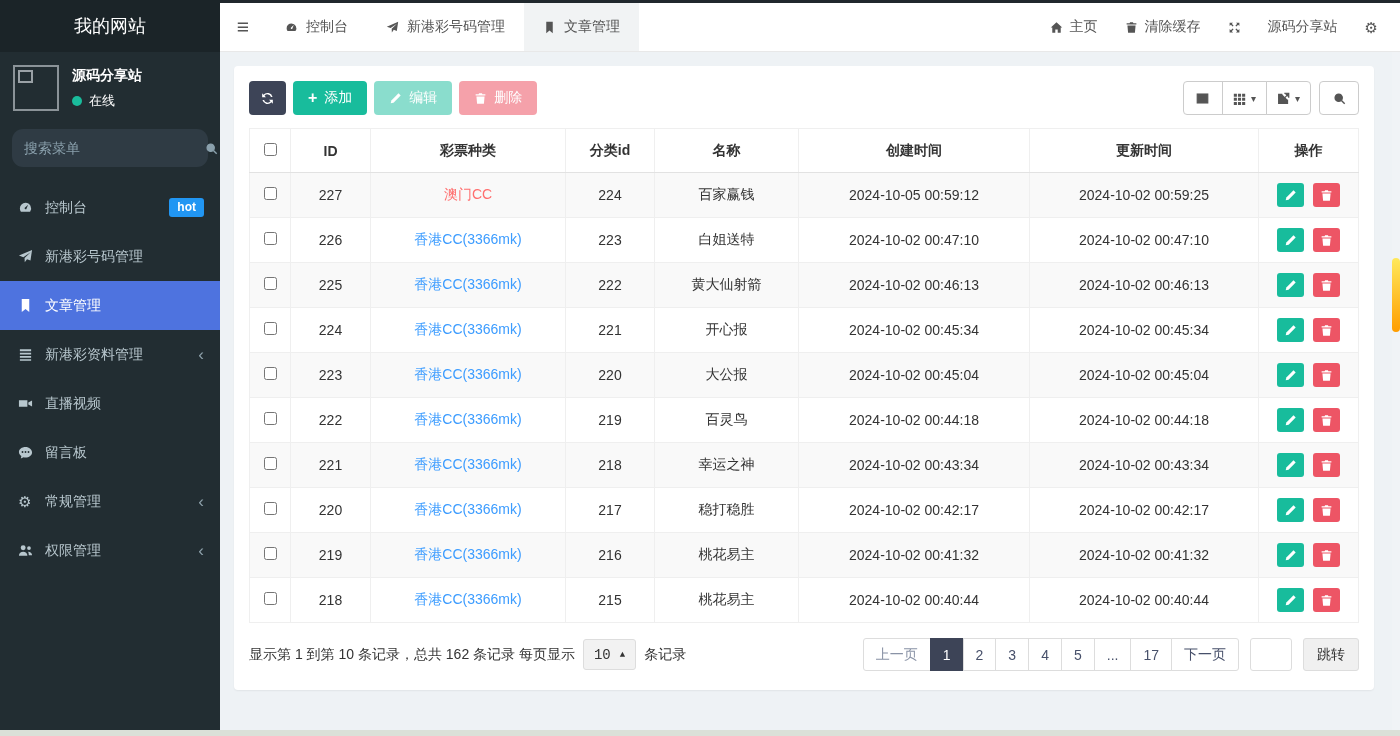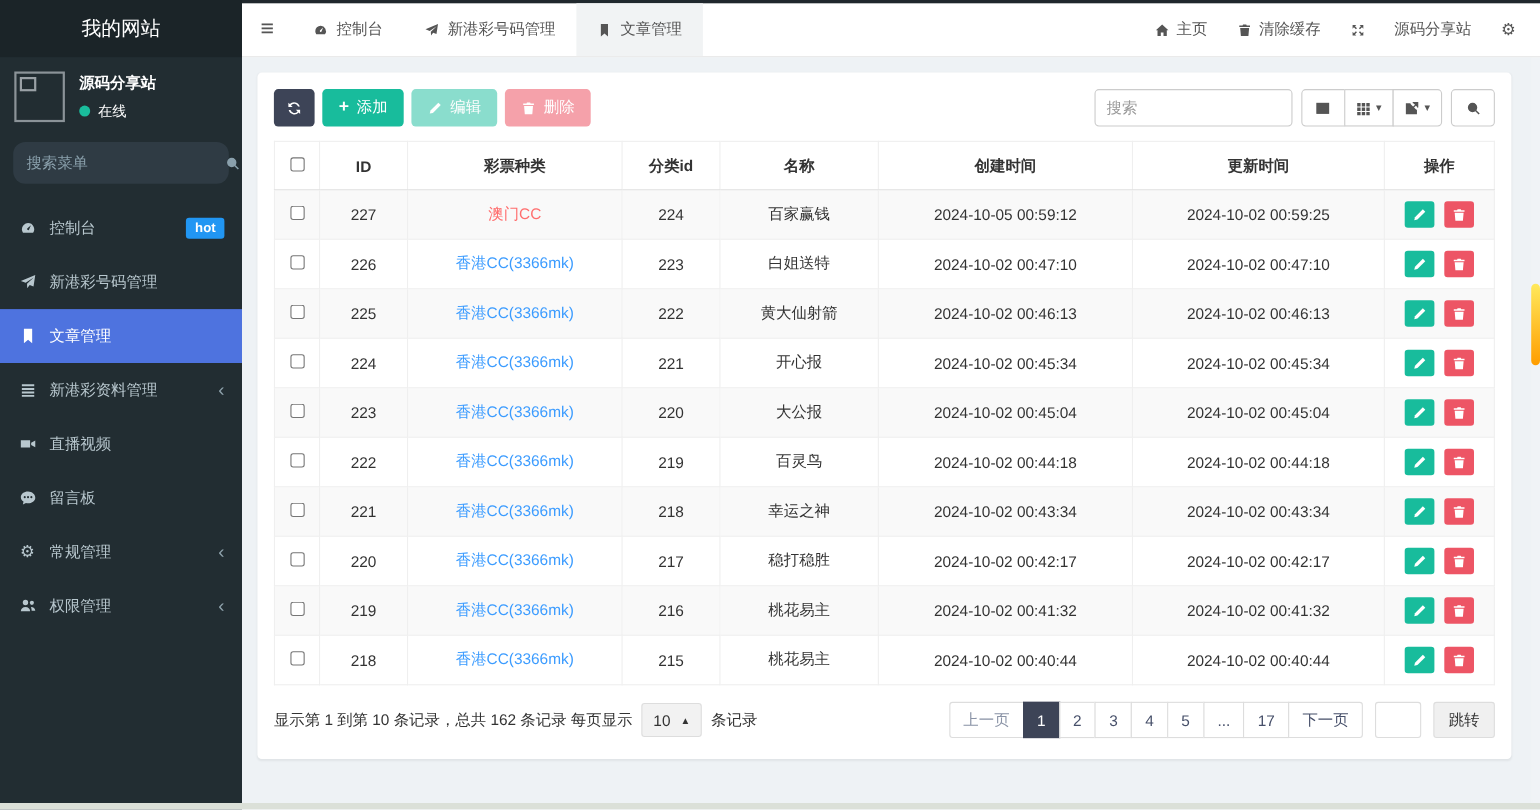--- a/index.html
+++ b/index.html
@@ -73,21 +73,21 @@
   .col-name { width:144px; } .col-created { width:231px; } .col-updated { width:229px; }
   a.link-blue { color:#3c9cff; text-decoration:none; }
   a.link-red { color:#ff6e6e; text-decoration:none; }
   .op-btn { width:27px; height:24px; border:none; border-radius:3px; color:#fff; display:inline-flex; align-items:center; justify-content:center; cursor:pointer; vertical-align:middle; }
   .op-edit { background:#18bc9c; }
   .op-del { background:#ed5565; margin-left:5px; }
 
   
   .table-footer { display:flex; align-items:center; margin-top:15px; }
   .page-info { display:flex; align-items:center; font-size:14px; color:#333; }
-  .page-size { height:31px; background:#f2f2f2; border:1px solid #ddd; border-radius:3px; padding:0 10px; display:inline-flex; align-items:center; gap:9px; margin:0 8px; cursor:pointer; }
+  .page-size { height:31px; background:#f2f2f2; border:1px solid #ddd; border-radius:3px; padding:0 10px; display:inline-flex; align-items:center; gap:9px; margin:0 8px; cursor:pointer;font-family:Liberation Mono, monospace; }
   .caret-up { font-size:9px; color:#333; }
   .pagination { margin-left:auto; display:flex; align-items:flex-start; }
   .page-btn { min-width:32px; height:33px; padding:0 12px; border:1px solid #ddd; background:#fff; color:#47506a; display:inline-flex; align-items:center; justify-content:center; cursor:pointer; margin-left:-1px; font-size:14px; }
   .page-btn.first { border-radius:3px 0 0 3px; margin-left:0; }
   .page-btn.last { border-radius:0 3px 3px 0; }
   .page-btn.active { background:#3d4457; border-color:#3d4457; color:#fff; }
   .page-btn.prev { color:#8a93a6; }
   .page-btn.ellipsis { cursor:default; }
   .jump-input { width:42px; height:33px; border:1px solid #ddd; border-radius:3px; margin-left:11px; padding:0 6px; outline:none; }
   .jump-btn { height:33px; border:1px solid #ddd; border-radius:3px; background:#f0f0f0; margin-left:11px; padding:0 13px; color:#333; cursor:pointer; font-size:14px; }
@@ -289,21 +289,20 @@
       <button class="btn btn-del">
         <span>
             <svg class="ic sm" viewBox="0 0 16 16">
               <path d="M6.2 1.5h3.6l.5 1.2H14v1.6H2V2.7h3.7zM3 5.5h10l-.8 9H3.8z"></path>
             </svg>
           </span>
         <span>删除</span>
       </button>
 
       <div class="toolbar-right">
-        <input class="search-input" placeholder="搜索" style="">
         <div class="btn-group">
           <button class="tool-btn">
             <span>
                 <svg class="ic sm" viewBox="0 0 16 16" fill="none">
                   <rect x="1.5" y="2.5" width="13" height="11" stroke="currentColor" stroke-width="1.4"></rect>
                   <path d="M4 5.7h8M4 8h8M4 10.3h5.5" stroke="currentColor" stroke-width="1.3"></path>
                 </svg>
               </span>
           </button>
           <button class="tool-btn">

